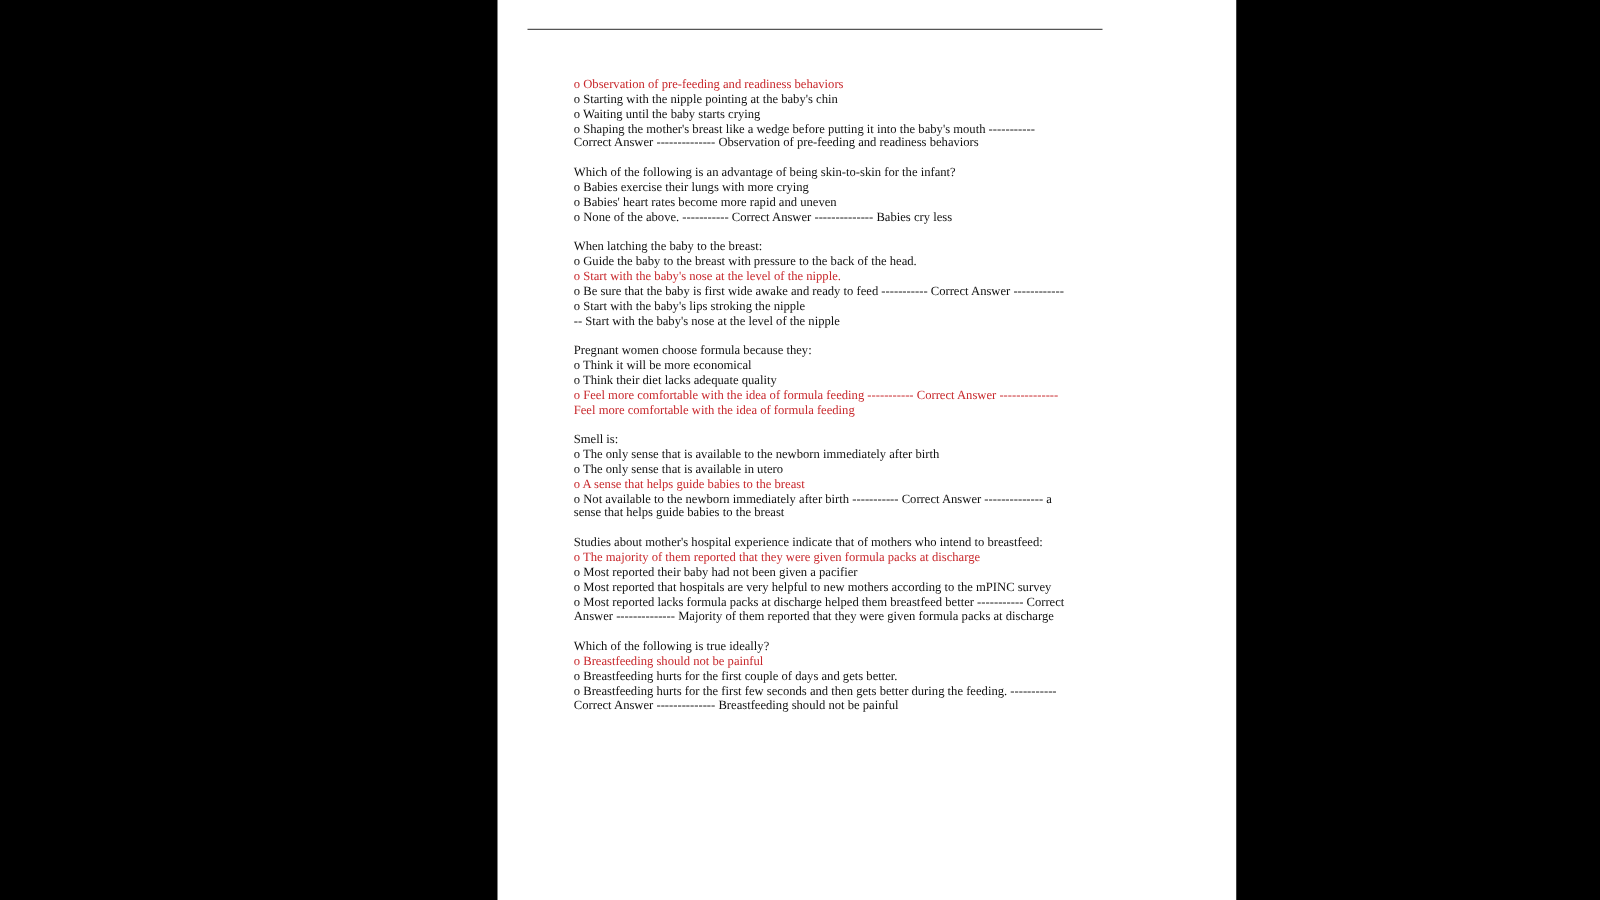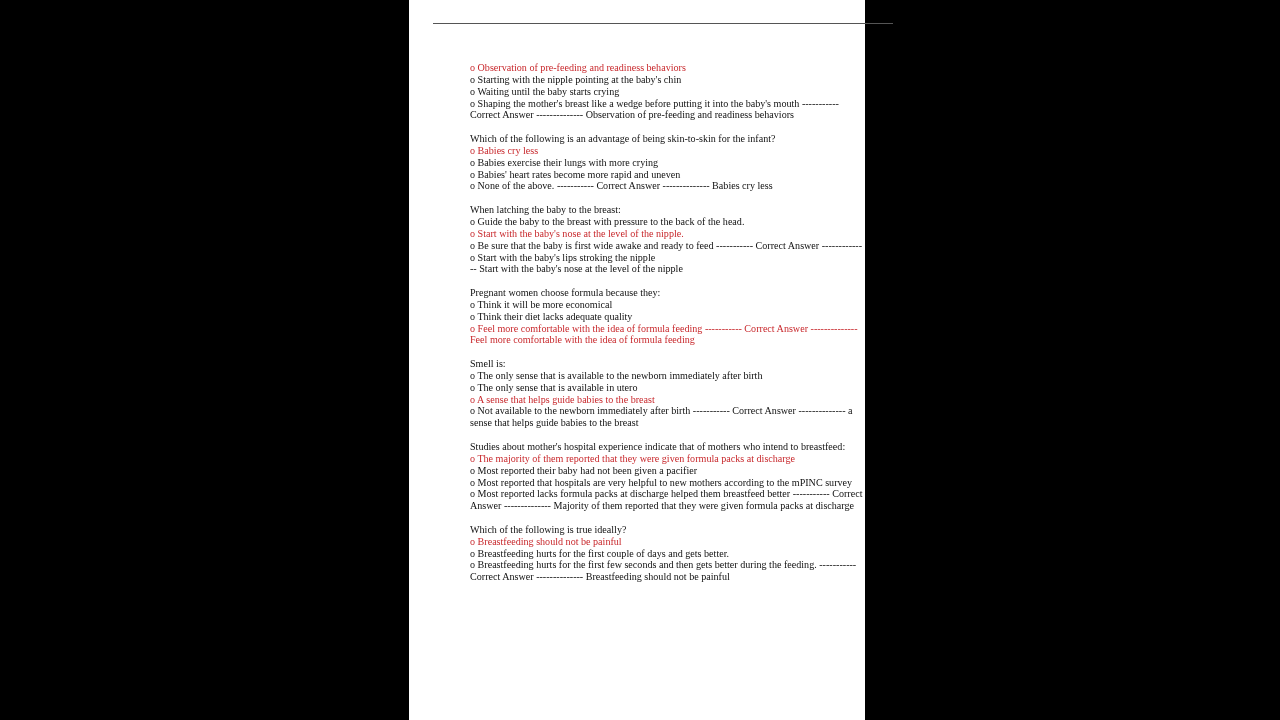--- a/index.html
+++ b/index.html
@@ -1,21 +1,21 @@
 <!DOCTYPE html>
 <html><head>
 <meta charset="utf-8">
 <style>
   html, body { margin: 0; padding: 0; }
   body {
     width: 1280px; height: 720px; background: #000;
     position: relative; overflow: hidden;
   }
   .page {
-    position: absolute; left: 409px; top: 0; width: 456px; height: 720px;
+    position: absolute; left: 398px; top: 0; width: 591px; height: 720px;
     background: #fff;
   }
   .rule {
     position: absolute; left: 24px; top: 23px; width: 460px; height: 1px;
     background: #555;
   }
   .content {
     position: absolute; left: 61px; top: 62px; width: 400px;
     font-family: "Liberation Serif", serif; font-size: 10.1px; line-height: 11.85px;
     color: #111;
@@ -32,21 +32,20 @@
   <div class="content" id="content">
       <div class="block">
         <div class="line red">o Observation of pre-feeding and readiness behaviors</div>
         <div class="line">o Starting with the nipple pointing at the baby's chin</div>
         <div class="line">o Waiting until the baby starts crying</div>
         <div class="line">o Shaping the mother's breast like a wedge before putting it into the baby's mouth -----------</div>
         <div class="line">Correct Answer -------------- Observation of pre-feeding and readiness behaviors</div>
       </div>
       <div class="block">
         <div class="line">Which of the following is an advantage of being skin-to-skin for the infant?</div>
-        <div class="line red">o Babies cry less</div>
         <div class="line">o Babies exercise their lungs with more crying</div>
         <div class="line">o Babies' heart rates become more rapid and uneven</div>
         <div class="line">o None of the above. ----------- Correct Answer -------------- Babies cry less</div>
       </div>
       <div class="block">
         <div class="line">When latching the baby to the breast:</div>
         <div class="line">o Guide the baby to the breast with pressure to the back of the head.</div>
         <div class="line red">o Start with the baby's nose at the level of the nipple.</div>
         <div class="line">o Be sure that the baby is first wide awake and ready to feed ----------- Correct Answer ------------</div>
         <div class="line">o Start with the baby's lips stroking the nipple</div>

